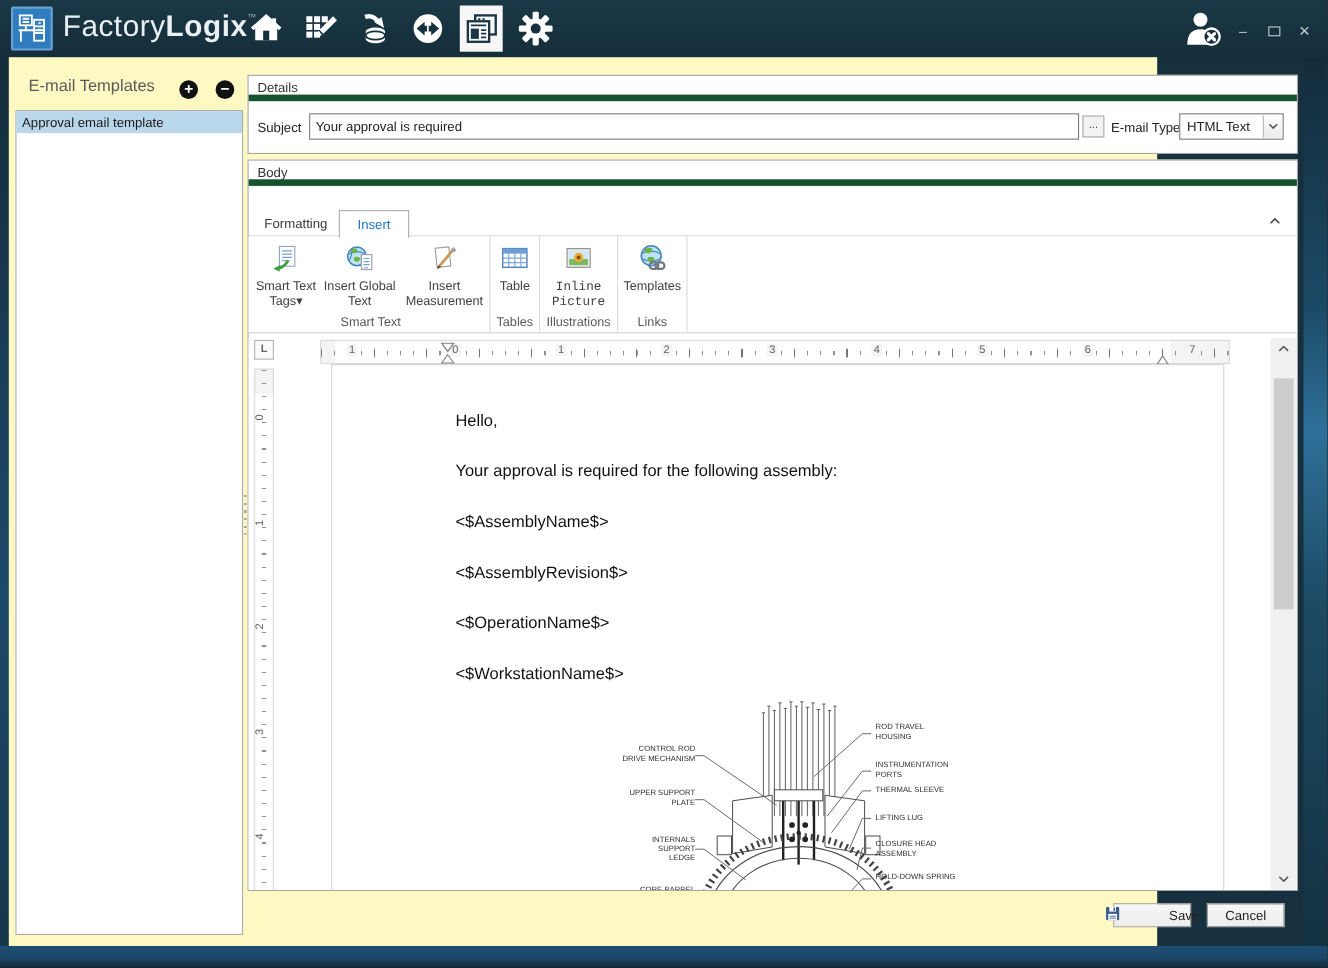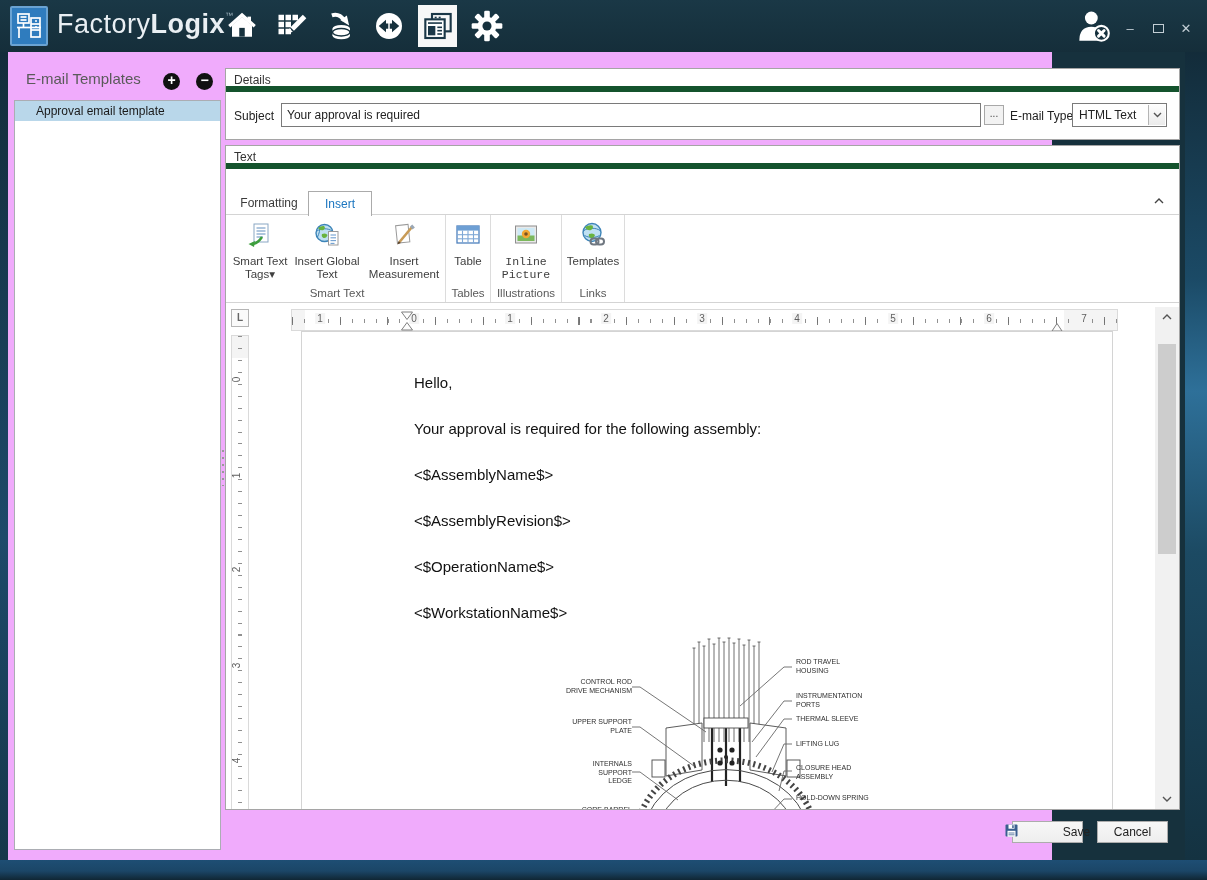--- a/index.html
+++ b/index.html
@@ -26,29 +26,29 @@
 
   
   .frame-left { position:absolute; left:0; top:52px; bottom:20px; width:8px;
     background:linear-gradient(180deg,#132c3a,#1d4a6a 60%,#16374a); }
   .frame-right { position:absolute; right:0; top:52px; bottom:20px; width:22px;
     background:linear-gradient(180deg,#132c3a 0%,#1b4a66 28%,#2e7099 42%,#1c4a63 62%,#143241 100%); }
   .frame-bottom { position:absolute; left:0; bottom:0; height:20px; right:0;
     background:linear-gradient(180deg,#1e4e74 0%,#1b4667 55%,#102634 100%); }
 
   
-  .workspace { position:absolute; left:8px; top:52px; width:1044px; height:808px; background:#f0abfc; }
+  .workspace { position:absolute; left:8px; top:52px; width:1044px; height:808px; background:#fef9c3; }
 
   
   .sb-title { position:absolute; left:18px; top:18px; font-size:15px; color:#5a5a5a; }
   .circle-btn { position:absolute; top:21px; width:17px; height:17px; border-radius:50%; background:#111;
     color:#fff; font-size:14px; line-height:15px; text-align:center; font-weight:700; cursor:pointer; }
   .btn-plus { left:155px; } .btn-minus { left:188px; }
   .tpl-list { position:absolute; left:6px; top:48px; width:207px; height:750px; background:#fff; border:1px solid #abadb3; }
-  .tpl-item { height:20px; line-height:20px; padding-left:21px; font-size:12px; color:#1a1a1a; cursor:pointer; }
+  .tpl-item { height:20px; line-height:20px; padding-left:5px; font-size:12px; color:#1a1a1a; cursor:pointer; }
   .tpl-item.sel { background:#b9d7ea; }
   .splitter { position:absolute; left:213px; top:398px; width:4px; height:36px; cursor:col-resize;
     background:repeating-linear-gradient(180deg,#9a9a9a 0 2px, transparent 2px 7px);
     background-size:2px 100%; background-repeat:no-repeat; background-position:center; }
 
   
   .grpbox { position:absolute; background:#fff; border:1px solid #a5a5a5; }
   .grpbox .hd { height:23px; line-height:23px; padding-left:8px; font-size:12px; color:#333; border-bottom:6px solid #14532d; }
   .details { left:217px; top:16px; width:955px; height:72px; }
   .bodybox { left:217px; top:93px; width:955px; height:665px; }
@@ -275,21 +275,21 @@
           <span class="dd-btn">
             <svg width="9" height="6" viewBox="0 0 9 6">
                 <polyline points="1,1 4.5,4.5 8,1" fill="none" stroke="#555" stroke-width="1.4"></polyline>
               </svg>
           </span>
         </div>
       </div>
     </div>
 
     <div class="grpbox bodybox">
-      <div class="hd">Text</div>
+      <div class="hd">Body</div>
 
       <div class="tabs">
         <div class="rule"></div>
         <div class="tab tab-formatting">Formatting</div>
         <div class="tab tab-insert">Insert</div>
       </div>
       <div class="collapse-btn">
         <svg width="10" height="6" viewBox="0 0 10 6">
             <polyline points="1,5 5,1 9,5" fill="none" stroke="#444" stroke-width="1.4"></polyline>
           </svg>

